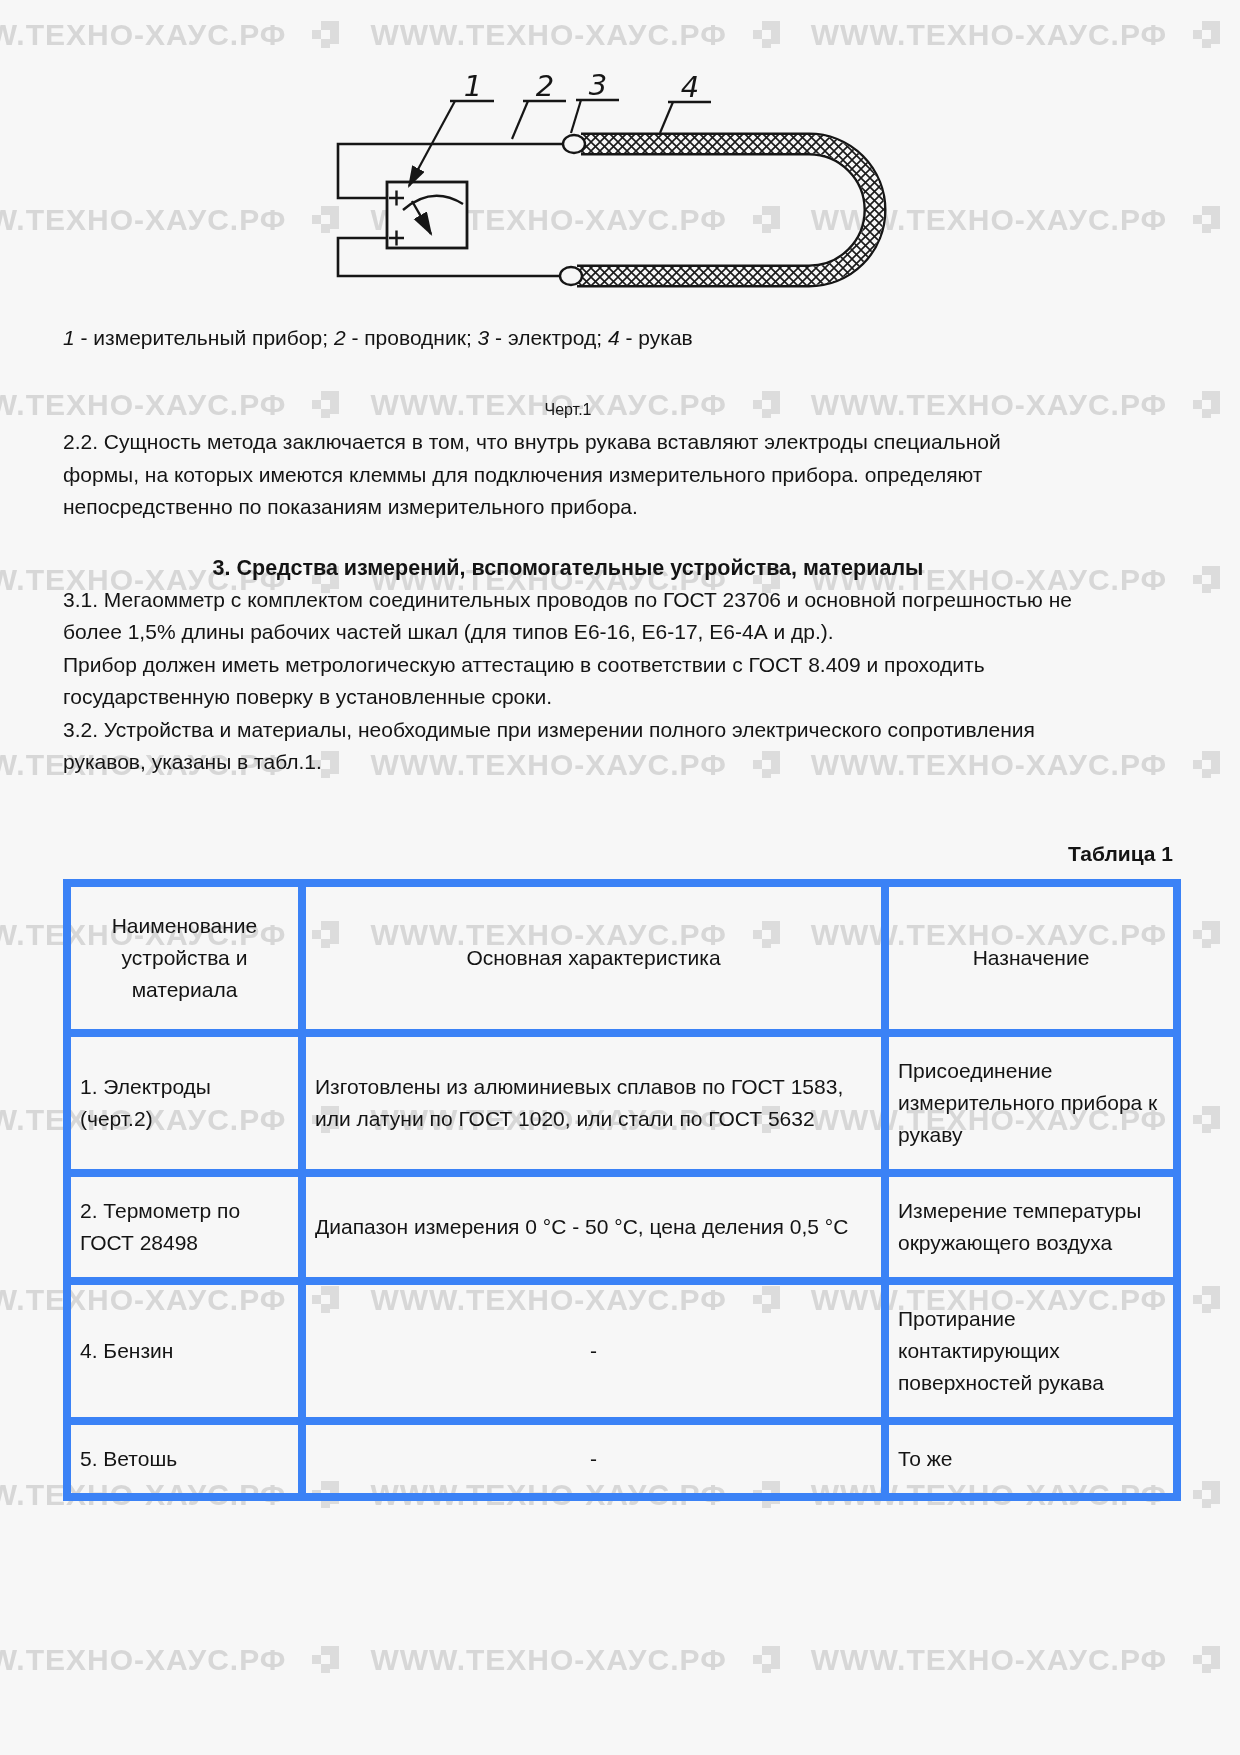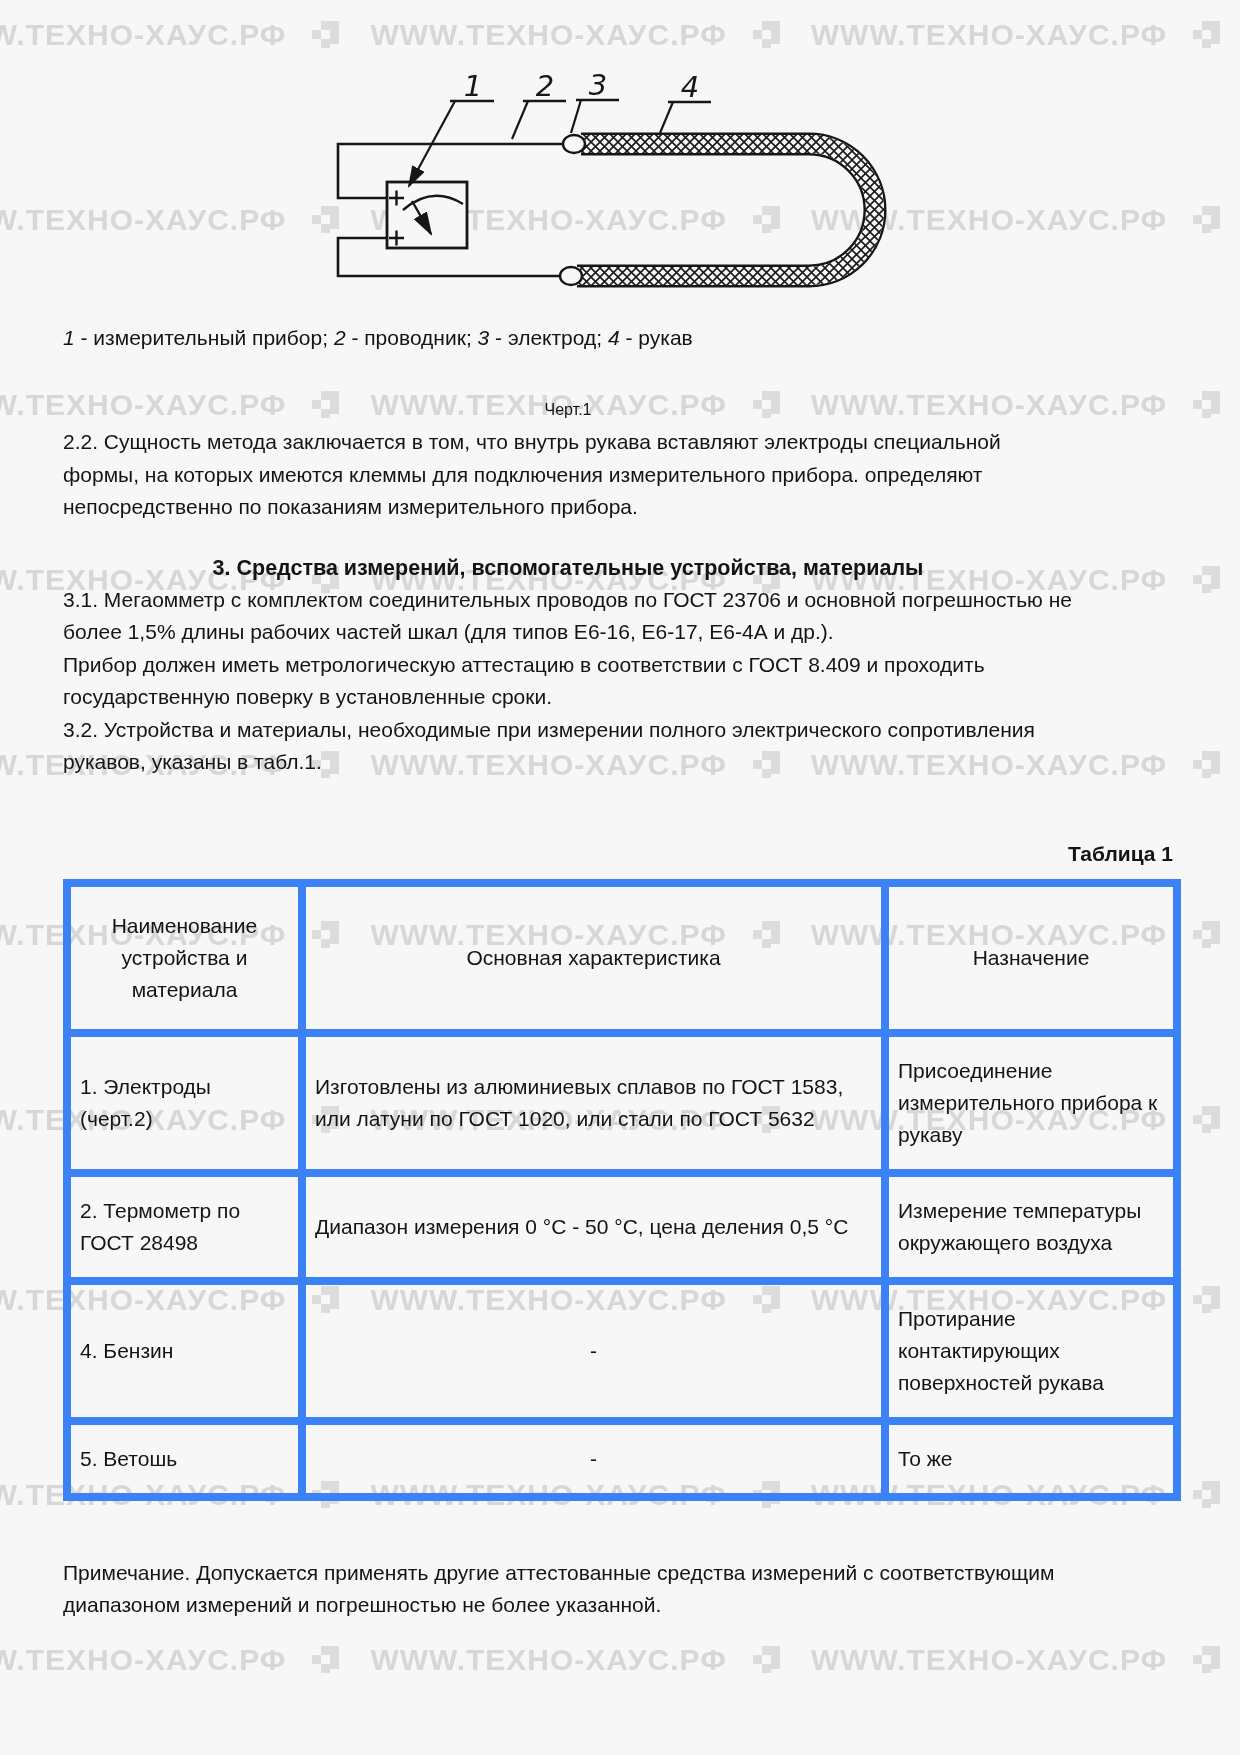--- a/index.html
+++ b/index.html
@@ -184,16 +184,15 @@
             <td>Протирание контактирующих поверхностей рукава</td>
           </tr>
           <tr>
             <td>5. Ветошь</td>
             <td class="c-center">-</td>
             <td>То же</td>
           </tr>
         </tbody>
     </table>
 
-    <p class="note">Примечание. Допускается применять другие аттестованные средства измерений с соответствующим диапазоном измерений и погрешностью не более указанной.</p>
 
   </div>
 </div>
 
 </body></html>

